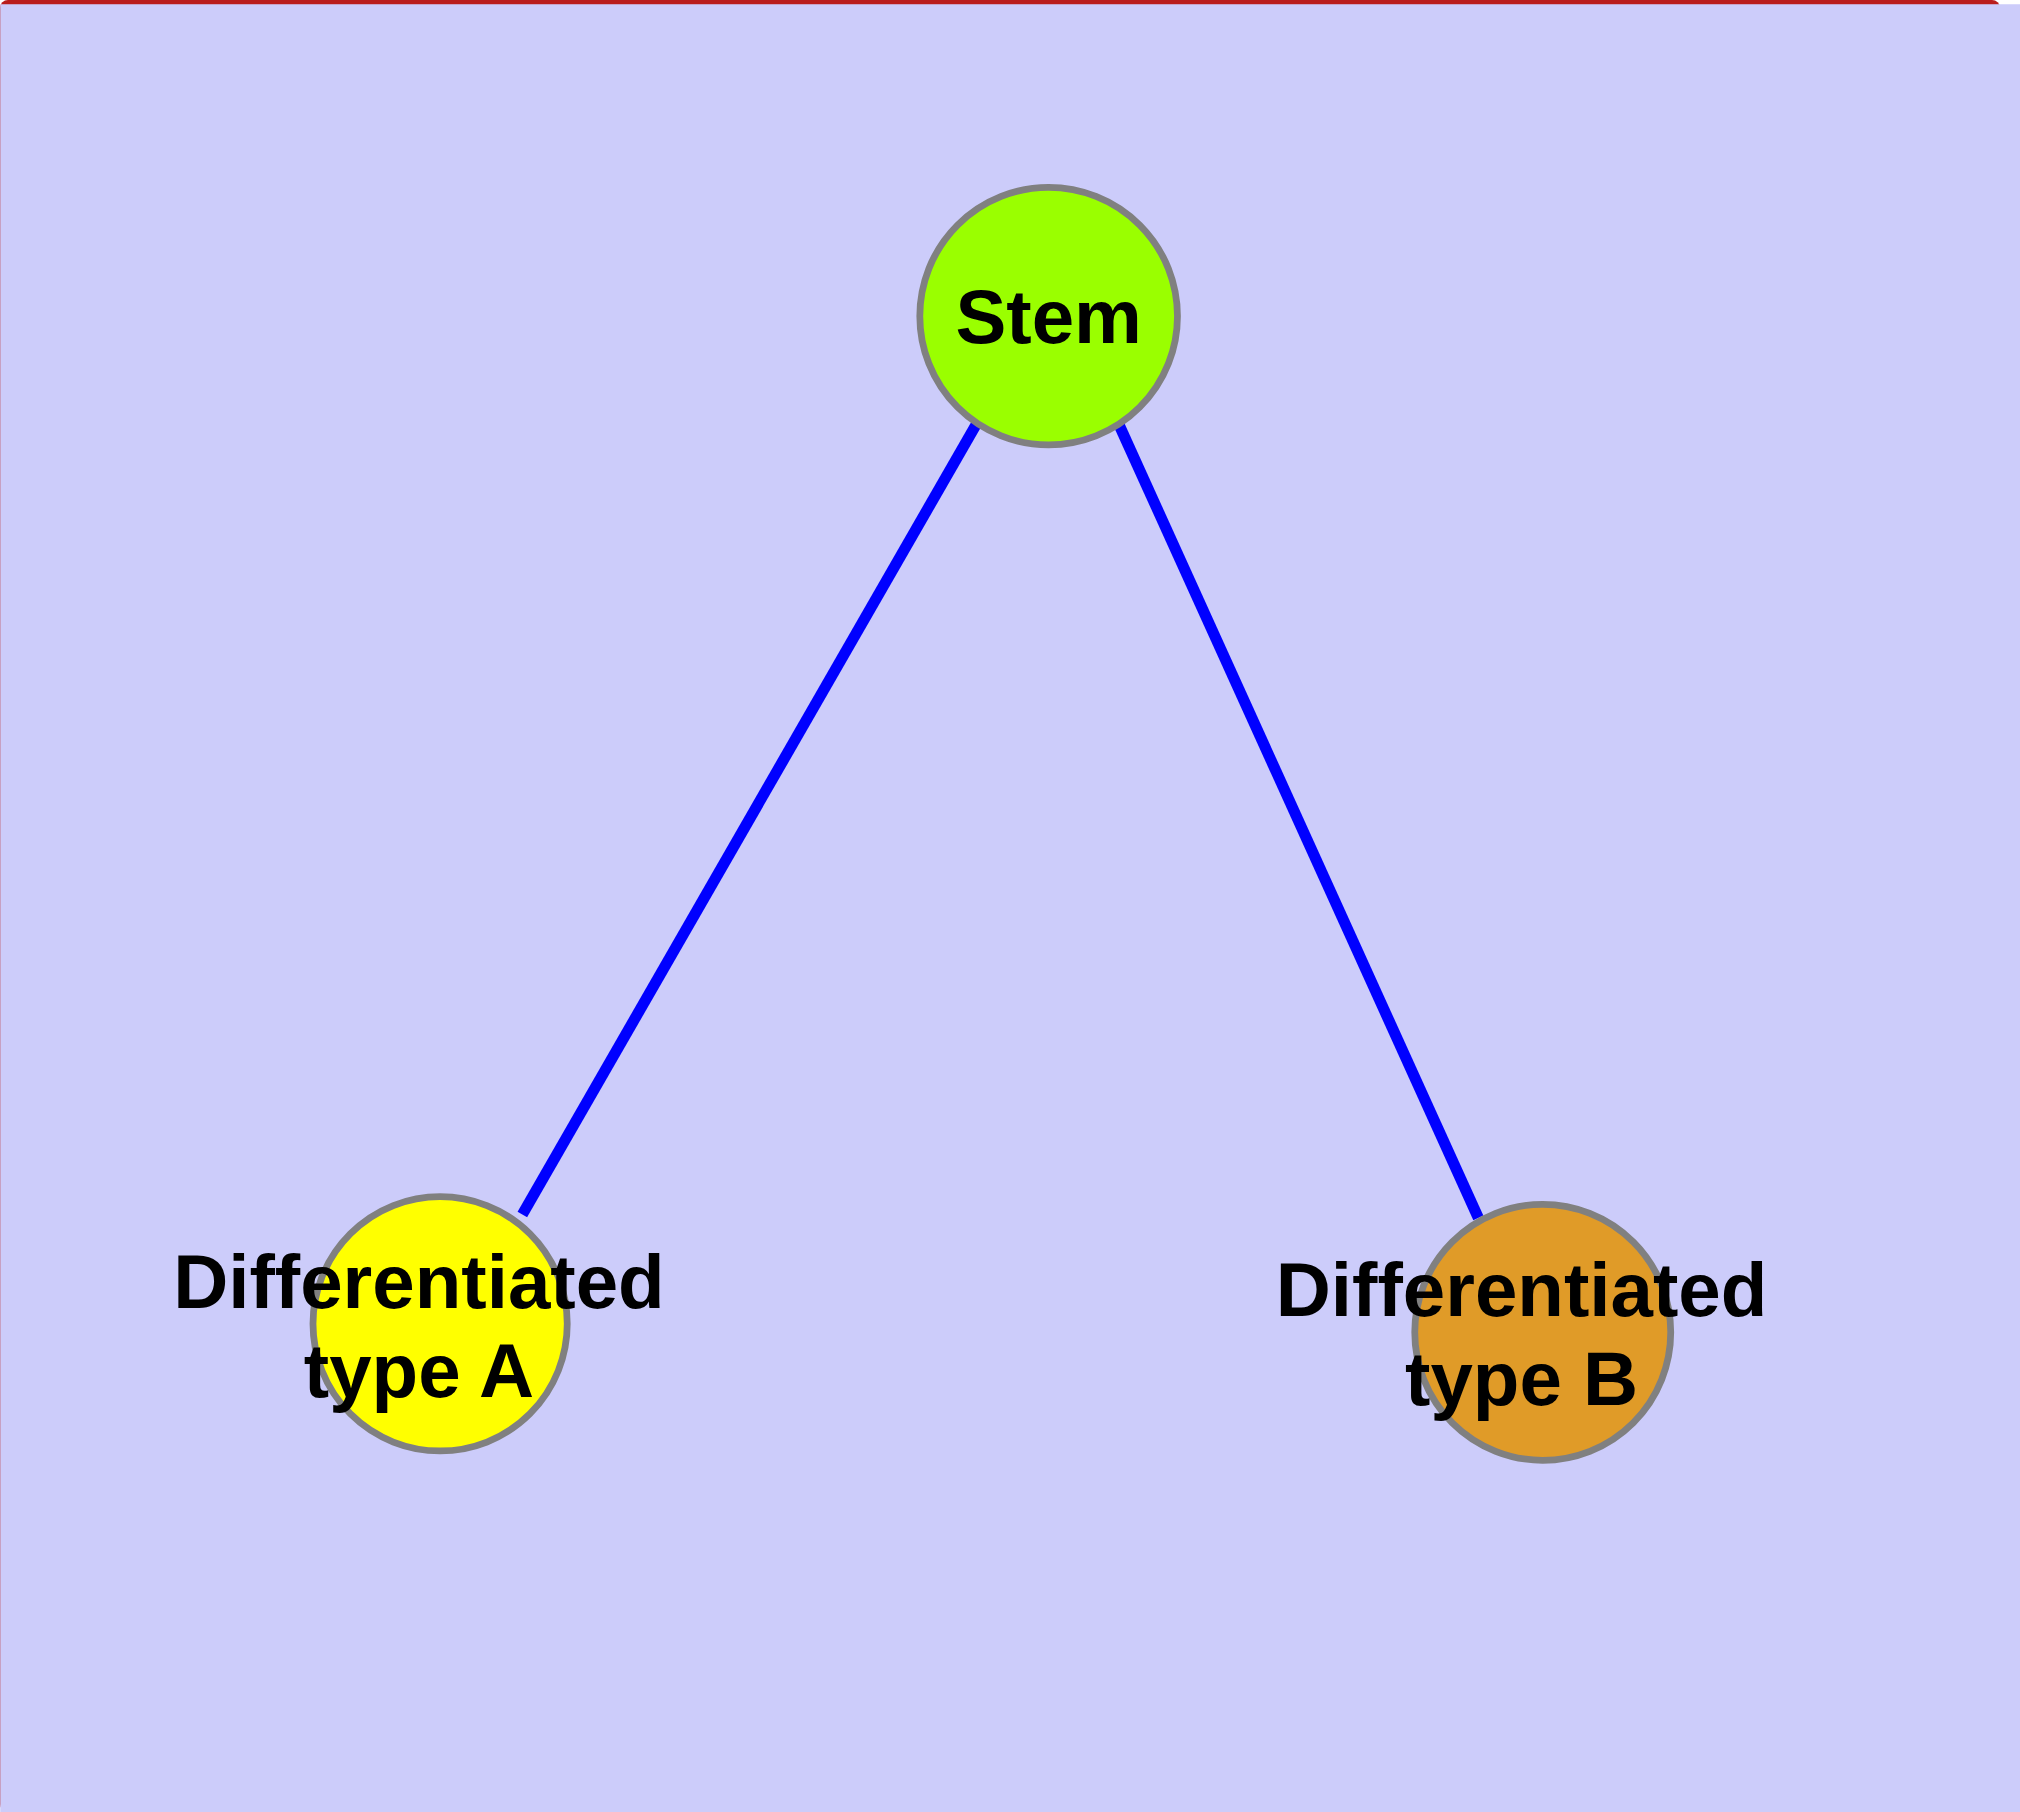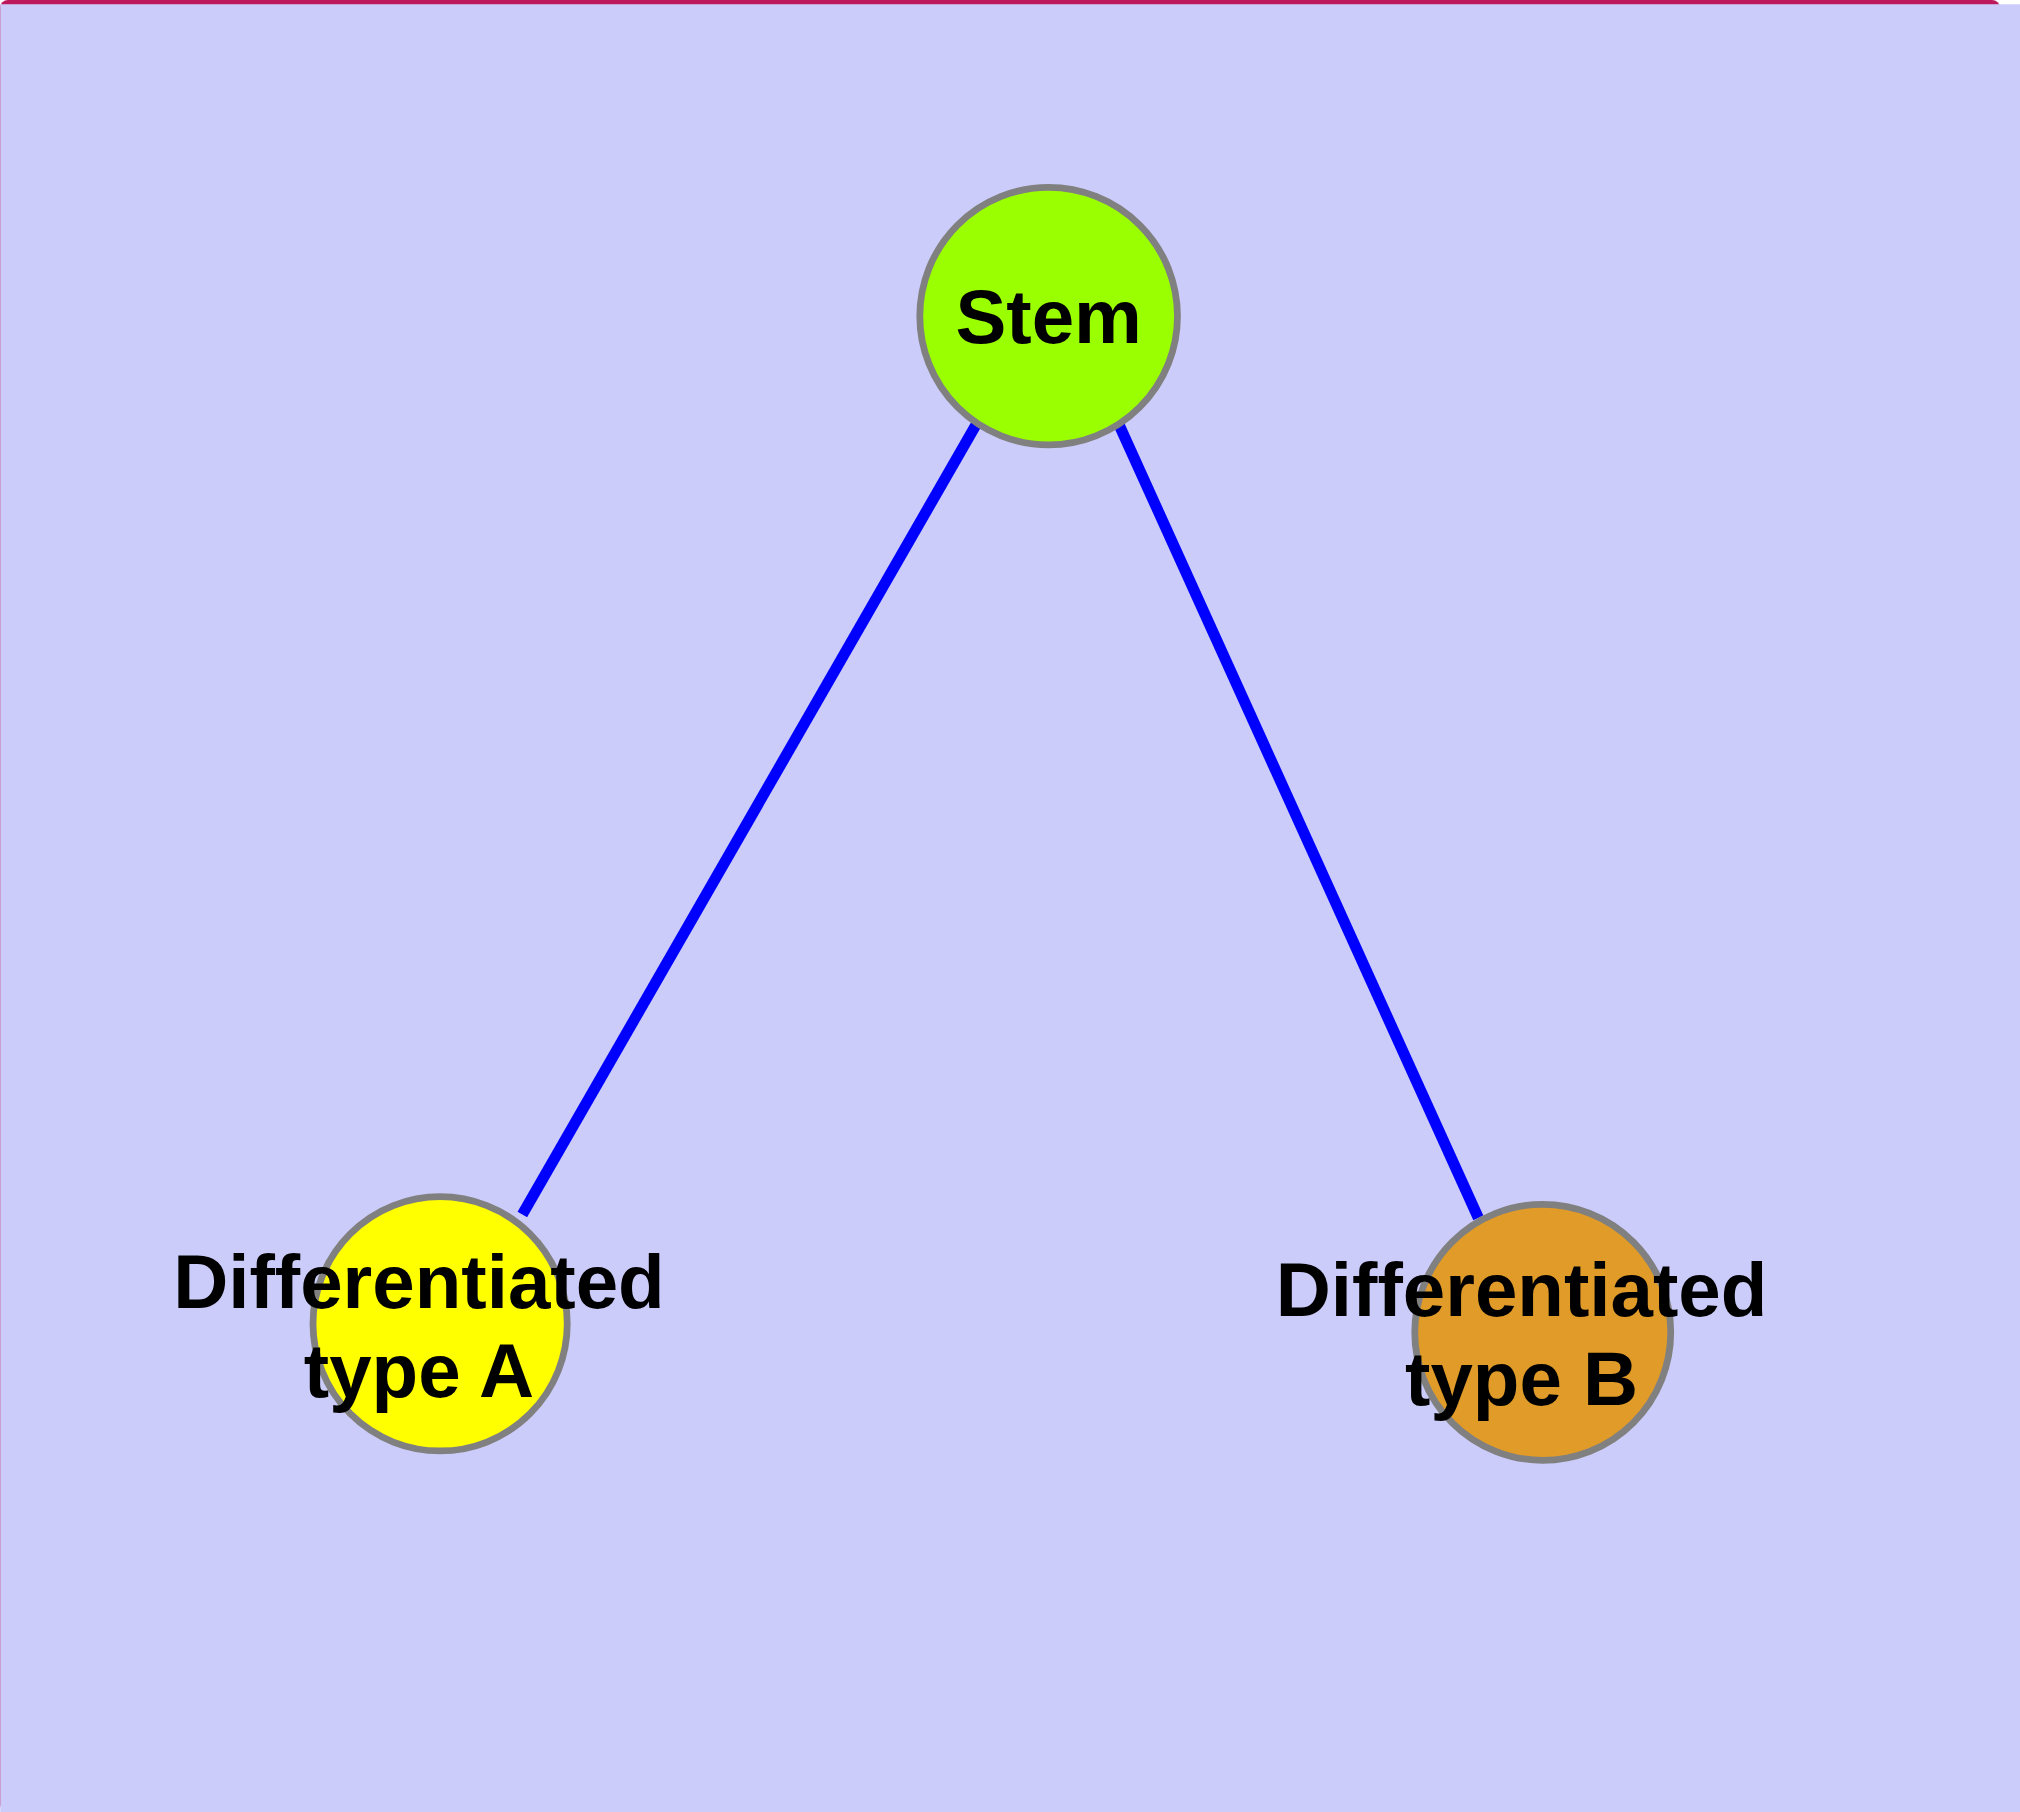--- a/index.html
+++ b/index.html
@@ -36,21 +36,21 @@
     font-size: 90px;
     letter-spacing: 0px;
   }
   .edge-line {
     stroke-linecap: butt;
   }
 </style>
 </head>
 <body style="background: rgb(255, 255, 255);">
 
-<div id="canvas" style="background: #be185d; width: 2000px; height: 1812px; border-radius: 8px;">
+<div id="canvas" style="background: #b91c1c; width: 2000px; height: 1812px; border-radius: 8px;">
   <svg id="graph-svg" viewBox="0 0 2384 2138" xmlns="http://www.w3.org/2000/svg">
 
     <rect id="bg-plate" x="0" y="5" width="2384" height="2133" fill="#ccccfa"></rect>
 
     <g id="edges-group">
         <line x1="1152" y1="500" x2="616" y2="1433" stroke="#0000ff" stroke-width="13" class="edge-line"></line>
         <line x1="1320" y1="501" x2="1744" y2="1437" stroke="#0000ff" stroke-width="13" class="edge-line"></line>
       </g>
 
     <g id="nodes-group">

